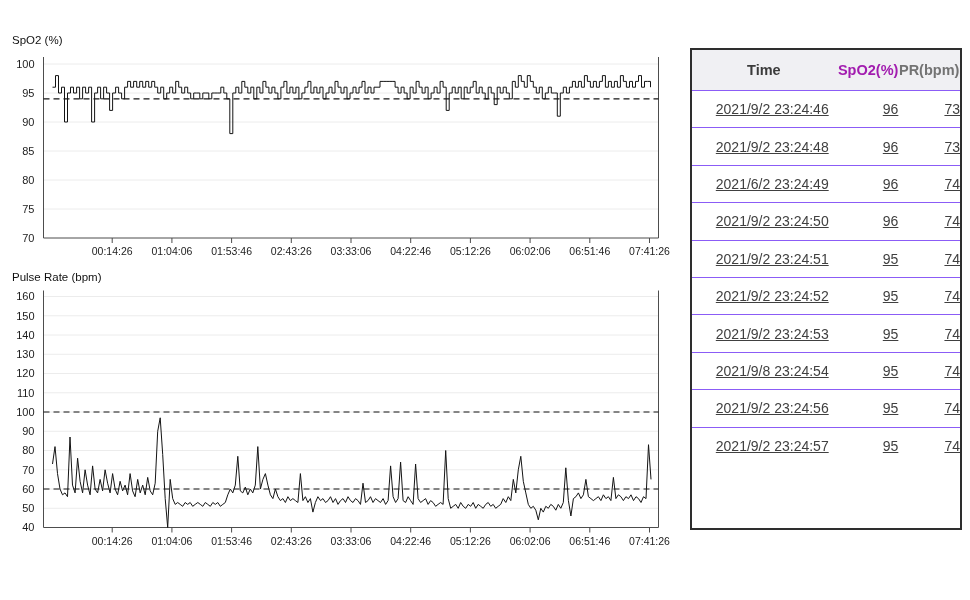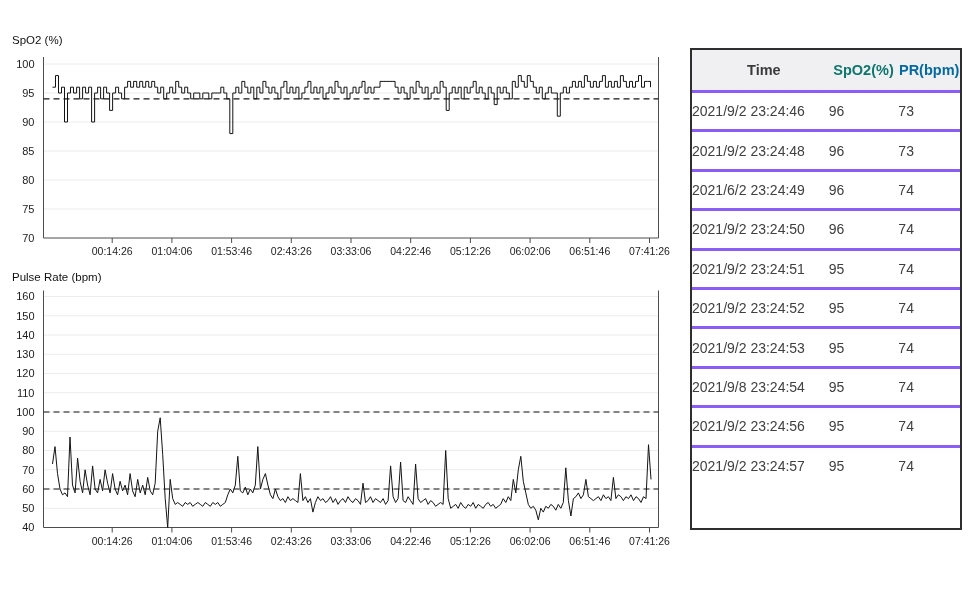--- a/index.html
+++ b/index.html
@@ -12,22 +12,22 @@
   .table-card{
     position:absolute;left:690px;top:48px;width:272px;height:482px;
     border:2px solid #2e2e2e;background:#ffffff;box-sizing:border-box;
   }
   table.readings{width:100%;border-collapse:collapse;table-layout:fixed;}
   table.readings th{
     height:40px;background:#f0f0f3;font-size:14.5px;font-weight:bold;color:#3b3b3b;
     text-align:center;vertical-align:middle;padding:0;
   }
   table.readings td{
-    height:36.4px;font-size:14px;color:#404040;text-align:left;vertical-align:middle;
-    border-top:3px solid #8b5cf6;padding:0;white-space:nowrap;
+    height:36.4px;font-size:14px;color:#404040;text-align:right;vertical-align:middle;
+    border-top:1px solid #8b5cf6;padding:0;white-space:nowrap;text-decoration:underline;
   }
   col.c-time{width:51%;} col.c-spo2{width:26%;} col.c-pr{width:23%;}
 </style>
 </head>
 <body>
 
 <div class="charts-panel">
   <svg id="charts-svg" width="690" height="600" viewBox="0 0 690 600">
       <text x="34.5" y="241.8" text-anchor="end" font-size="11" fill="#1c1c1c">70</text>
       <line x1="43.5" x2="658.5" y1="209" y2="209" stroke="#ececec" stroke-width="1"></line>
@@ -126,22 +126,22 @@
 <div class="table-card">
   <table class="readings">
     <colgroup>
         <col class="c-time">
         <col class="c-spo2">
         <col class="c-pr">
       </colgroup>
     <thead>
       <tr>
         <th style="color: rgb(59, 59, 59); padding-left: 7px;">Time</th>
-        <th style="color: #0f766e;">SpO2(%)</th>
-        <th style="color: #0369a1;">PR(bpm)</th>
+        <th style="color: #a21caf; text-align: right;">SpO2(%)</th>
+        <th style="color: #737373;">PR(bpm)</th>
       </tr>
     </thead>
     <tbody id="table-body">
         <tr>
           <td>2021/9/2 23:24:46</td>
           <td>96</td>
           <td>73</td>
         </tr>
         <tr>
           <td>2021/9/2 23:24:48</td>

